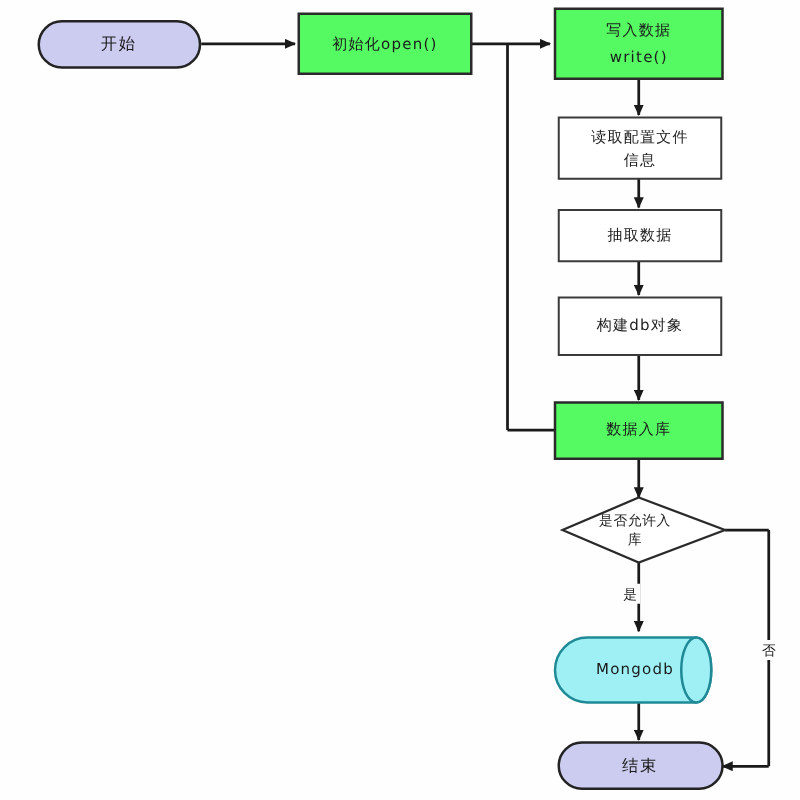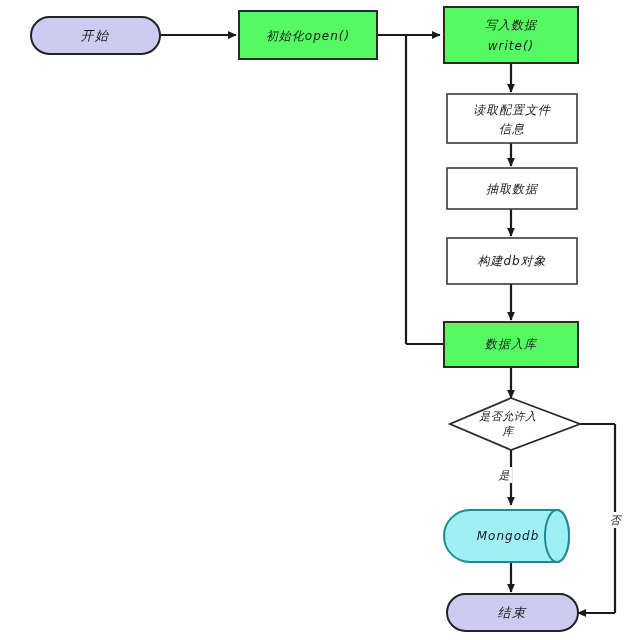--- a/index.html
+++ b/index.html
@@ -9,21 +9,20 @@
   }
   body {
     font-family: "DejaVu Sans", "Liberation Sans", sans-serif;
   }
   #canvas {
     position: relative;
     width: 640px;
     height: 640px;
     background: #fefefe;
     overflow: hidden;
-    font-style: italic;
   }
   #flow-svg {
     position: absolute;
     top: 0;
     left: 0;
     width: 640px;
     height: 640px;
   }
   .node-label {
     font-family: "DejaVu Sans", "Liberation Sans", sans-serif;

